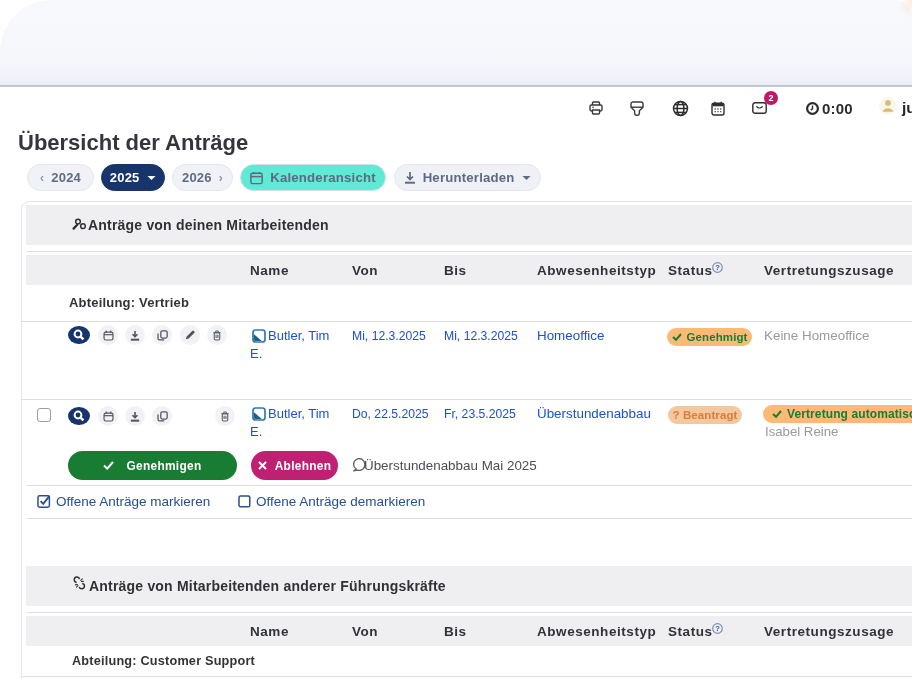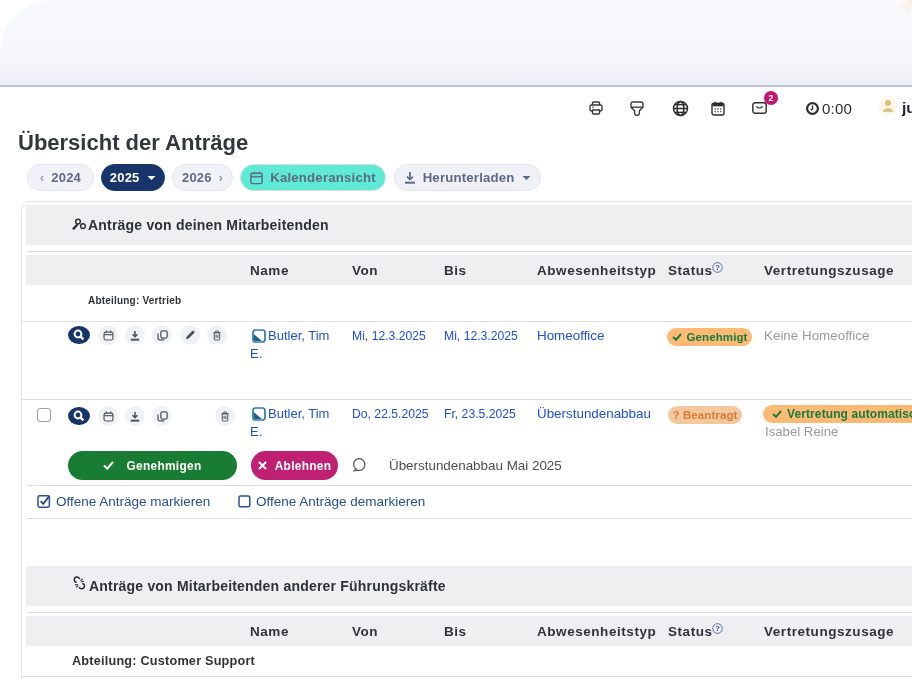--- a/index.html
+++ b/index.html
@@ -7,21 +7,21 @@
   font-family:"Liberation Sans", sans-serif; position:relative; }
 .abs { position:absolute; }
 
 #panel { left:0; top:0; width:912px; height:87px;
   background:linear-gradient(180deg,#f8f9fd 0%,#f6f7fb 72%,#f0f2f9 94%,#ebedf6 100%);
   border-radius:52px 18px 0 0; border-bottom:2px solid #c2c5d7; }
 #smudge { left:899px; top:0; width:13px; height:17px;
   background:radial-gradient(ellipse at 100% 15%, rgba(246,195,150,.30), rgba(255,255,255,0) 75%); }
 
 .tico { position:absolute; top:100px; }
-#clocktxt { left:822px; top:100px; font-size:15px; font-weight:normal; color:#2c2c2e; letter-spacing:.2px;}
+#clocktxt { left:822px; top:100px; font-size:15px; font-weight:bold; color:#2c2c2e; letter-spacing:.2px;}
 #jutxt { left:902px; top:99px; font-size:15.5px; font-weight:bold; color:#23262d; }
 #badge2 { left:764px; top:91px; width:14px; height:14px; border-radius:50%; background:#c5156b;
   color:#fff; font-size:9px; font-weight:bold; text-align:center; line-height:14px; }
 
 #title { left:18px; top:130px; font-size:22px; font-weight:bold; color:#33373d; letter-spacing:0; }
 
 .pill { position:absolute; top:164px; height:27px; border-radius:14px; font-size:13px;
   font-weight:bold; color:#5f6b85; background:#f1f2f7; border:1px solid #e4e6ef;
   display:flex; align-items:center; justify-content:center; letter-spacing:.2px; }
 .chev { color:#8d97ab; font-size:12px; font-weight:bold; }
@@ -148,21 +148,21 @@
 <div class="colh" style="left:352px;top:263px">Von</div>
 <div class="colh" style="left:444px;top:263px">Bis</div>
 <div class="colh" style="left:537px;top:263px">Abwesenheitstyp</div>
 <div class="colh" style="left:668px;top:263px">Status</div>
 <svg class="abs" style="left:712px;top:262px" width="11" height="11" viewBox="0 0 11 11" fill="none">
   <circle cx="5.5" cy="5.5" r="4.8" stroke="#7b90ba" stroke-width="1.2"></circle>
   <text x="5.5" y="8.2" font-size="7.5" font-weight="bold" fill="#3d5684" text-anchor="middle" font-family="Liberation Sans">?</text>
 </svg>
 <div class="colh" style="left:764px;top:263px">Vertretungszusage</div>
 
-<div class="colh" style="left:88px;top:295px;font-size:10px;letter-spacing:.2px">Abteilung: Vertrieb</div>
+<div class="colh" style="left:69px;top:295px;font-size:13px;letter-spacing:.2px">Abteilung: Vertrieb</div>
 <div class="hline" style="left:22px;width:890px;top:321px"></div>
 
 <div class="circle navy" style="left:68px;top:326px">
   <svg width="12" height="12" viewBox="0 0 12 12" fill="none" stroke="#fff" stroke-width="2">
     <circle cx="5" cy="5" r="3.4"></circle>
       <line x1="7.6" y1="7.6" x2="10.4" y2="10.4" stroke-width="2.4"></line>
   </svg>
 </div>
 <div class="circle" style="left:98px;top:325px">
   <svg width="11" height="11" viewBox="0 0 15 16" fill="none" stroke="#50555c" stroke-width="1.7">
@@ -269,21 +269,21 @@
 
 <div id="btng" class="btn"><svg width="11" height="9" viewBox="0 0 11 9" style="margin-right:12px">
       <path d="M1 4.5 L4.2 7.6 L10 1" fill="none" stroke="#fff" stroke-width="2"></path>
     </svg>Genehmigen</div>
 <div id="btna" class="btn"><svg width="9" height="9" viewBox="0 0 9 9" style="margin-right:8px">
       <path d="M1 1 L8 8 M8 1 L1 8" stroke="#fff" stroke-width="2"></path>
     </svg>Ablehnen</div>
 <svg class="abs" style="left:352px;top:458px" width="14" height="14" viewBox="0 0 14 14" fill="none" stroke="#5a5f66" stroke-width="1.3">
   <path d="M12.8 6.3 A5.6 5.6 0 1 0 4.1 10.9 L1.6 12.9 L5.4 12.1 A5.6 5.6 0 0 0 12.8 6.3 Z" stroke-linejoin="round"></path>
 </svg>
-<div class="txt" style="left:389px;top:458px;color:#4a4e54;font-size:13.4px">Überstundenabbau Mai 2025</div>
+<div class="txt" style="left:364px;top:458px;color:#4a4e54;font-size:13.4px">Überstundenabbau Mai 2025</div>
 
 <div class="hline" style="top:485px"></div>
 <svg class="abs" style="left:37px;top:494px" width="14" height="14" viewBox="0 0 14 14" fill="none" stroke="#29508e" stroke-width="1.5">
   <rect x="1" y="1.8" width="11.4" height="11.4" rx="1.6"></rect>
   <path d="M3.6 7.2 L6.2 9.8 L12.6 1.8" stroke-width="1.9"></path>
 </svg>
 <div class="blink" style="left:56px;top:494px">Offene Anträge markieren</div>
 <svg class="abs" style="left:238px;top:495px" width="13" height="13" viewBox="0 0 13 13" fill="none" stroke="#29508e" stroke-width="1.5">
   <rect x="1" y="1" width="10.8" height="10.8" rx="1.6"></rect>
 </svg>

